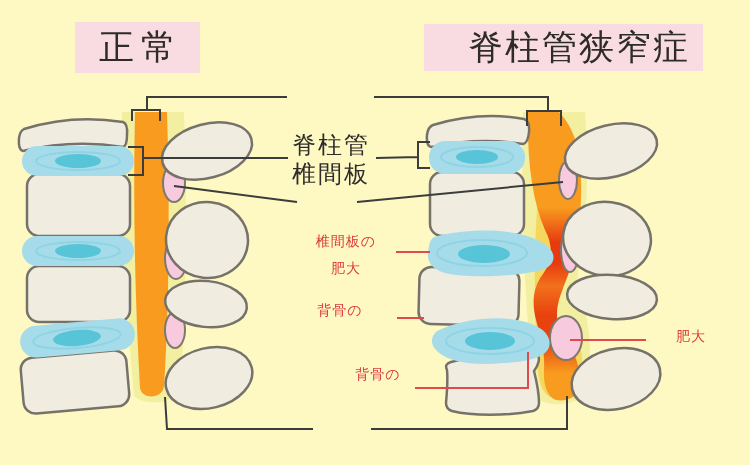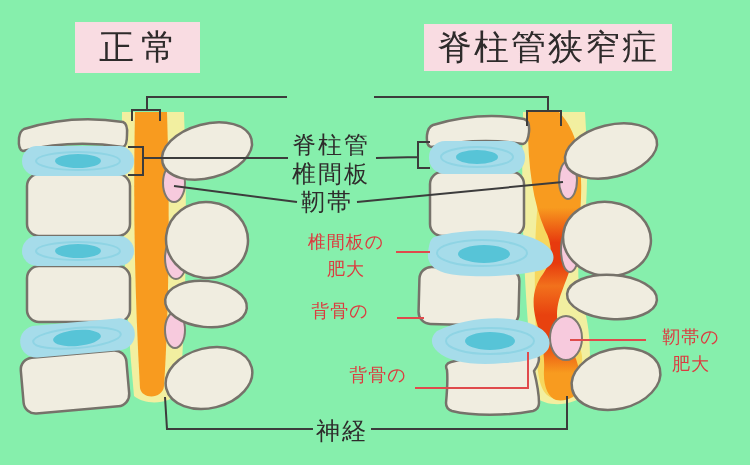--- a/index.html
+++ b/index.html
@@ -1,34 +1,34 @@
 <!DOCTYPE html>
 <html><head>
 <meta charset="utf-8">
 <style>
   html,body{margin:0;padding:0;background:#ffffff;}
   .stage{
-    position:relative;width:750px;height:465px;background:#86efac;overflow:hidden;
+    position:relative;width:750px;height:465px;background:#fef9c3;overflow:hidden;
     font-family:"Liberation Sans","DejaVu Sans",sans-serif;
   }
   .stage svg{position:absolute;left:0;top:0;}
   .title{
     position:absolute;background:#f9dce2;color:#2e2b2b;
     font-size:35px;font-weight:500;text-align:center;
-    display:flex;align-items:center;justify-content:center;
+    display:flex;align-items:center;justify-content:center;padding-left:31px;
   }
   .title-left{left:75px;top:22px;width:125px;height:51px;letter-spacing:7px;padding-left:7px;box-sizing:border-box;}
   .title-right{left:424px;top:24px;width:248px;height:47px;letter-spacing:2px;}
   .lbl{
     position:absolute;color:#2e2b2b;font-size:24px;line-height:26px;
     text-align:center;letter-spacing:2px;white-space:nowrap;
   }
   .rlbl{
-    position:absolute;color:#dc3b3f;font-size:18px;line-height:27px;
-    text-align:center;letter-spacing:1px;
+    position:absolute;color:#dc3b3f;font-size:14px;line-height:27px;
+    text-align:center;letter-spacing:1px;font-family:Liberation Mono, monospace;
   }
   .rlbl span{display:block;}
 </style>
 </head>
 <body>
 
 <div class="stage">
 
 <svg width="750" height="465" viewBox="0 0 750 465">
   <defs>
@@ -153,31 +153,28 @@
     <path d="M415,388 H528 V352"></path>
     <path d="M570,340 H646"></path>
   </g>
 </svg>
 
   <div class="title title-left">正常</div>
   <div class="title title-right">脊柱管狭窄症</div>
 
   <div class="lbl" style="left:284px;top:84px;width:94px;margin-top:48px;">脊柱管</div>
   <div class="lbl" style="left:283px;top:161px;width:96px;">椎間板</div>
-  <div class="lbl" style="left:291px;top:189px;width:72px;">靭帯</div>
-  <div class="lbl" style="left:306px;top:418px;width:72px;">神経</div>
 
   <div class="rlbl" style="left:298px;top:229px;width:96px;">
     <span>椎間板の</span>
     <span>肥大</span>
   </div>
   <div class="rlbl" style="left:300px;top:298px;width:80px;">
     <span>背骨の</span>
   </div>
   <div class="rlbl" style="left:337px;top:362px;width:82px;">
     <span>背骨の</span>
   </div>
   <div class="rlbl" style="left:648px;top:324px;width:86px;">
-    <span>靭帯の</span>
     <span>肥大</span>
   </div>
 
 </div>
 
 </body></html>

